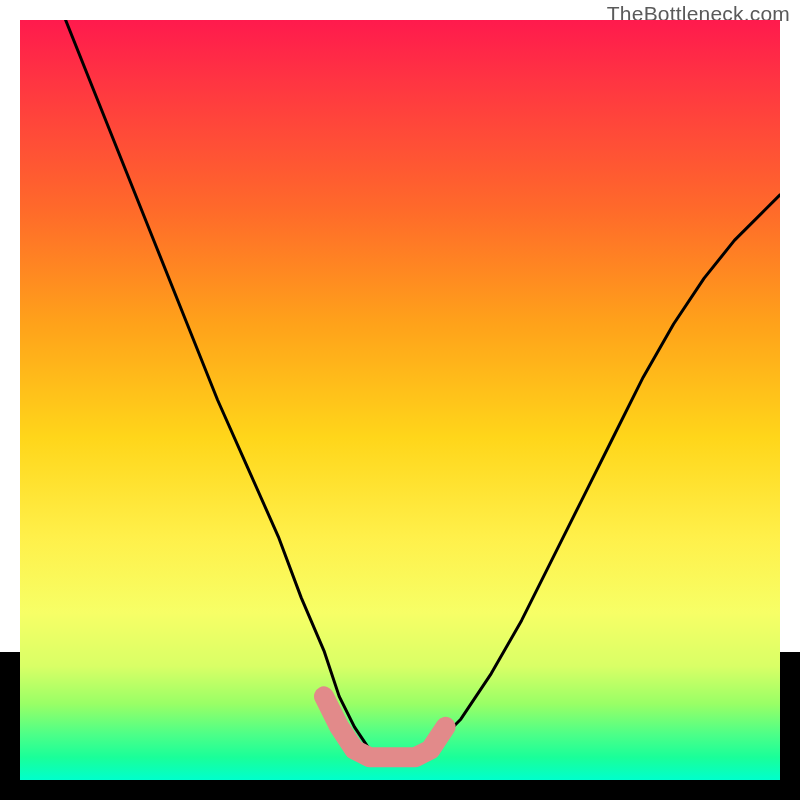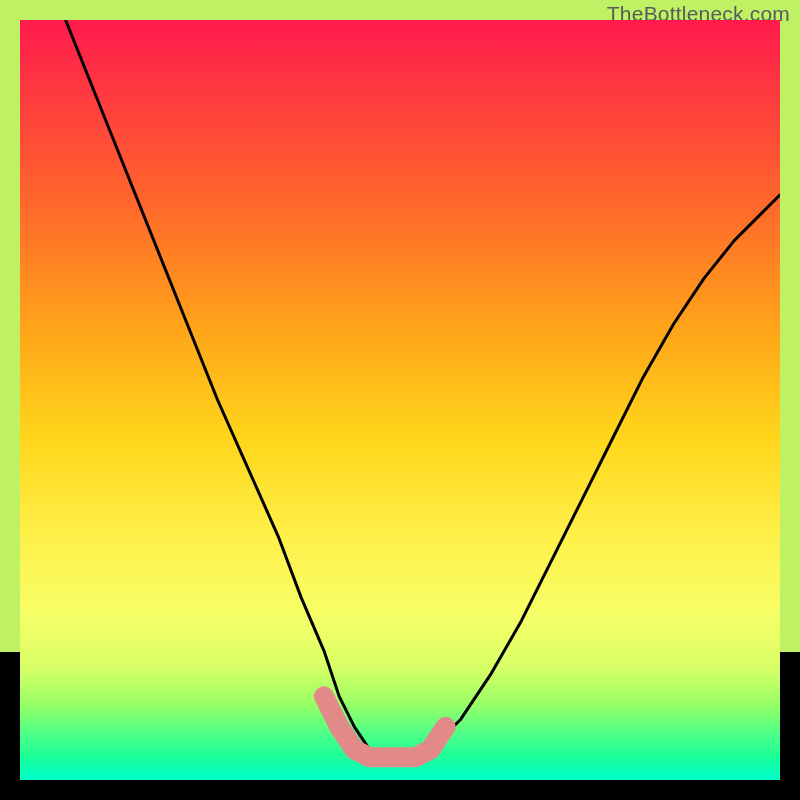--- a/index.html
+++ b/index.html
@@ -1,21 +1,21 @@
 <!DOCTYPE html>
 <html><head>
 <meta charset="utf-8">
 <style>
   * { margin: 0; padding: 0; box-sizing: border-box; }
   html, body { width: 800px; height: 800px; overflow: hidden; background: #000; }
   .frame {
     position: relative;
     width: 800px;
     height: 652px;
-    background: #bef264;
+    background: #ffffff;
   }
   .plot-area {
     position: absolute;
     left: 20px;
     top: 20px;
     width: 760px;
     height: 760px;
     background: linear-gradient(to bottom,
       #ff1a4d 0%,
       #ff3b3f 10%,

